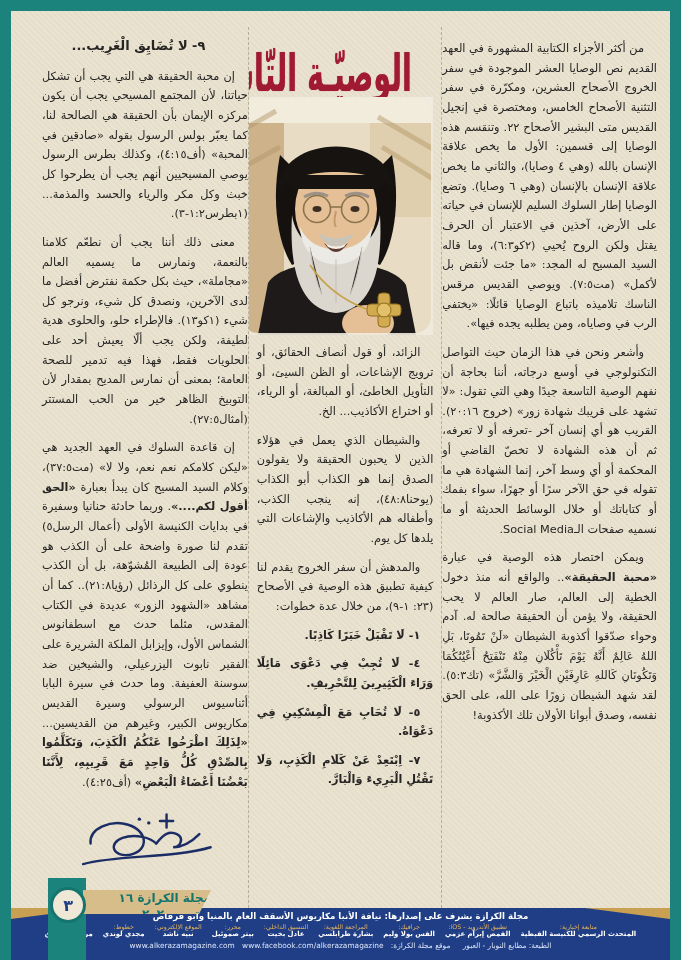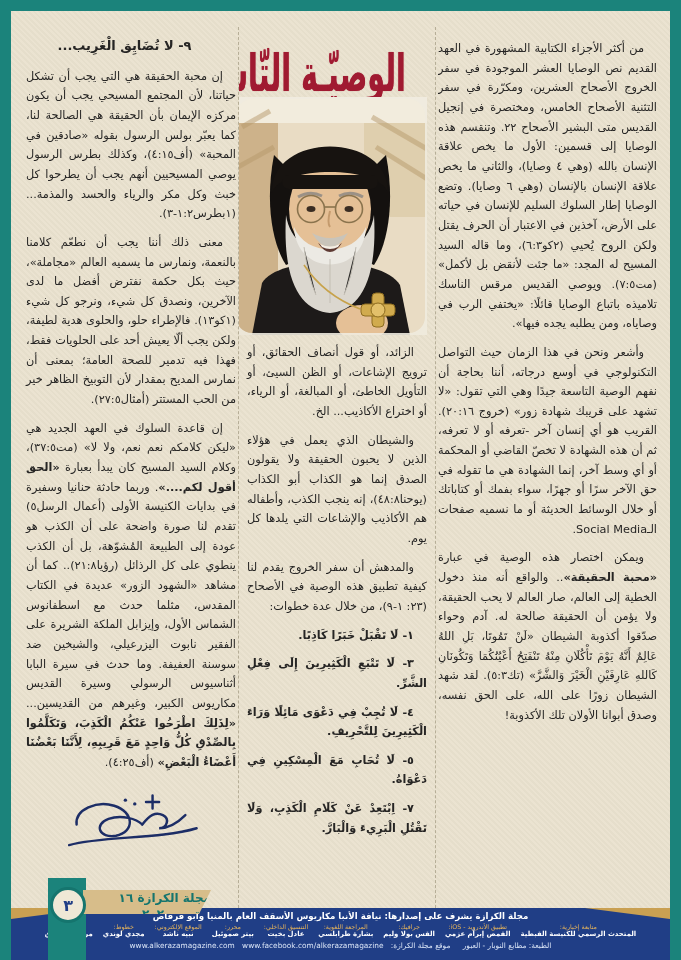--- a/index.html
+++ b/index.html
@@ -9,21 +9,21 @@
            background:#eae2cf;
            background-image:repeating-linear-gradient(45deg, rgba(255,255,255,.04) 0 2px, rgba(0,0,0,.02) 2px 4px); }
 
   
   .content { position:absolute; top:16px; right:13px; left:13px; bottom:52px;
              display:flex; justify-content:space-between; overflow:hidden; }
   .col { overflow:hidden; color:#262524; font-size:11.3px; line-height:1.74; text-align:justify; }
   .col p { text-indent:13px; margin-bottom:9px; }
   .col-right { width:219px; padding-top:12px; }
   .col-mid   { width:198px; border-right:1px dashed #b6ae97; border-left:1px dashed #b6ae97; padding:0 8px; }
-  .col-left  { width:212px; padding-top:8px; padding-left:2px; }
+  .col-left  { width:212px; padding-top:8px; padding-left:2px;margin-left:16px; }
   .bold { font-weight:bold; }
 
   
   .title-wrap { height:66px; text-align:center; overflow:visible; margin-top:2px; }
   .calli { display:inline-block; font-weight:bold; color:#a01a31; font-size:34px;
            white-space:nowrap; letter-spacing:-1.5px;
            transform:scale(.84,1.5); transform-origin:center top;
            text-shadow:0 0 .6px #a01a31; }
 
   
@@ -140,21 +140,20 @@
             </g>
 
             <rect x="-8" y="-8" width="209" height="254" rx="26" fill="none" stroke="#f0ebdf" stroke-width="20" opacity=".9"></rect>
           </svg>
         </div>
 
         <p>الزائد، أو قول أنصاف الحقائق، أو ترويج الإشاعات، أو الظن السيئ، أو التأويل الخاطئ، أو المبالغة، أو الرياء، أو اختراع الأكاذيب... الخ.</p>
         <p>والشيطان الذي يعمل في هؤلاء الذين لا يحبون الحقيقة ولا يقولون الصدق إنما هو الكذاب أبو الكذاب (يوحنا٤٨:٨)، إنه ينجب الكذب، وأطفاله هم الأكاذيب والإشاعات التي يلدها كل يوم.</p>
         <p>والمدهش أن سفر الخروج يقدم لنا كيفية تطبيق هذه الوصية في الأصحاح (٢٣: ١-٩)، من خلال عدة خطوات:</p>
         <p class="step">١- لَا تَقْبَلْ خَبَرًا كَاذِبًا.</p>
-        <p class="step">٣- لَا تَتْبَعِ الْكَثِيرِينَ إِلَى فِعْلِ الشَّرِّ.</p>
         <p class="step">٤- لَا تُجِبْ فِي دَعْوَى مَائِلًا وَرَاءَ الْكَثِيرِينَ لِلتَّحْرِيفِ.</p>
         <p class="step">٥- لَا تُحَابِ مَعَ الْمِسْكِينِ فِي دَعْوَاهُ.</p>
         <p class="step">٧- اِبْتَعِدْ عَنْ كَلَامِ الْكَذِبِ، وَلَا تَقْتُلِ الْبَرِيءَ وَالْبَارَّ.</p>
 
       </section>
 
       <section class="col col-left">
         <p class="heading">٩- لا تُضَايِق الْغَرِيب...</p>
         <p>إن محبة الحقيقة هي التي يجب أن تشكل حياتنا، لأن المجتمع المسيحي يجب أن يكون مركزه الإيمان بأن الحقيقة هي الصالحة لنا، كما يعبّر بولس الرسول بقوله «صادقين في المحبة» (أف٤:١٥)، وكذلك بطرس الرسول يوصي المسيحيين أنهم يجب أن يطرحوا كل خبث وكل مكر والرياء والحسد والمذمة... (١بطرس١:٢-٣).</p>
         <p>معنى ذلك أننا يجب أن نطعّم كلامنا بالنعمة، ونمارس ما يسميه العالم «مجاملة»، حيث بكل حكمة نفترض أفضل ما لدى الآخرين، ونصدق كل شيء، ونرجو كل شيء (١كو١٣). فالإطراء حلو، والحلوى هدية لطيفة، ولكن يجب ألّا يعيش أحد على الحلويات فقط، فهذا فيه تدمير للصحة العامة؛ بمعنى أن نمارس المديح بمقدار لأن التوبيخ الظاهر خير من الحب المستتر (أمثال٢٧:٥).</p>

